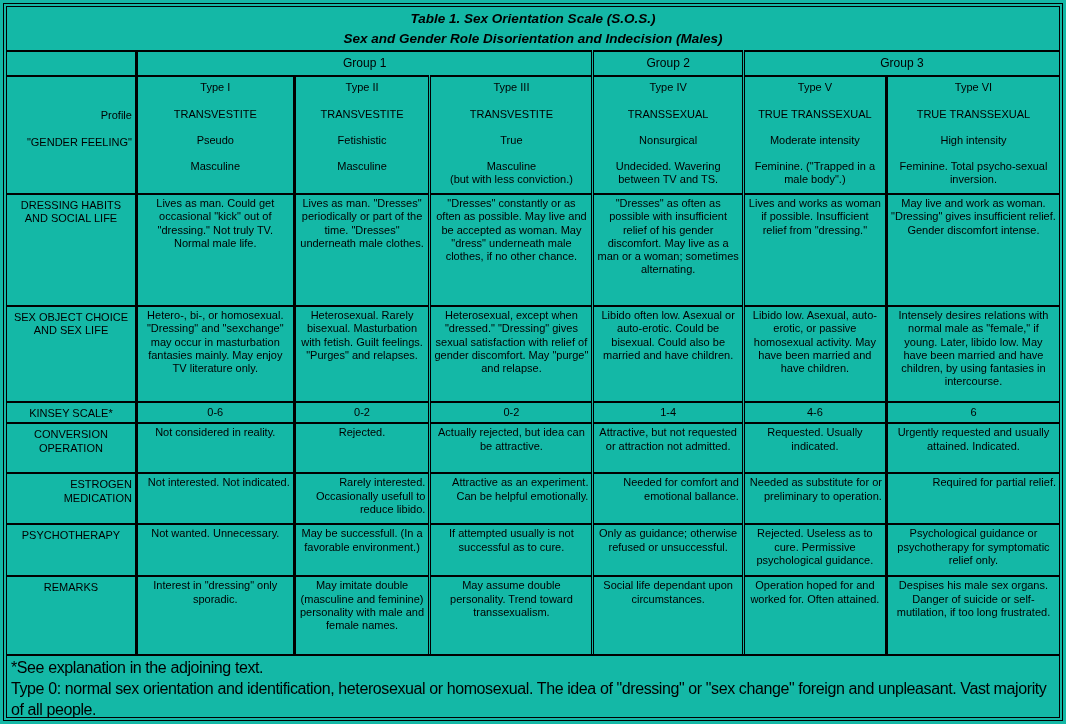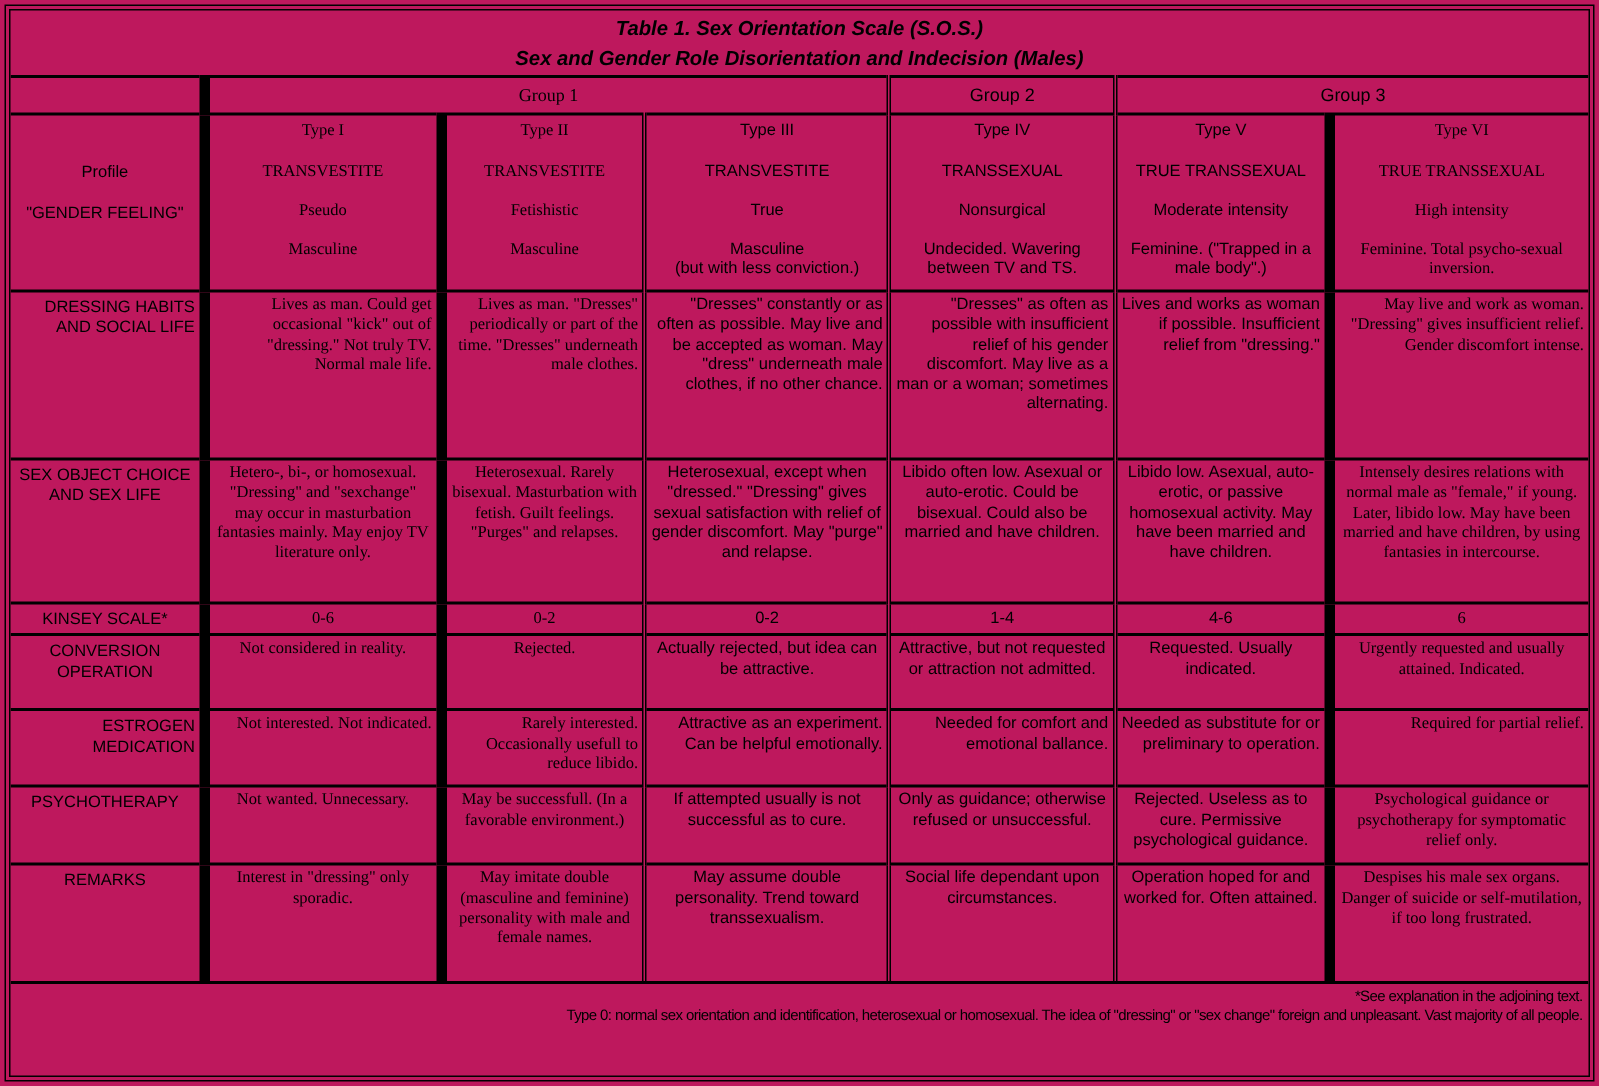--- a/index.html
+++ b/index.html
@@ -6,21 +6,21 @@
     margin: 0;
     padding: 0;
     background: #ffffff;
     font-family: "Liberation Sans", sans-serif;
     color: #000;
   }
   .page {
     position: relative;
     width: 1066px;
     height: 724px;
-    background: #be185d;
+    background: #14b8a6;
     box-sizing: border-box;
   }
   .outer-frame {
     position: absolute;
     inset: 3px;
     border: 1px solid #000;
     padding: 2px;
     box-sizing: border-box;
   }
   .inner-frame {
@@ -46,58 +46,58 @@
     box-sizing: border-box;
     overflow: hidden;
   }
   
   tr.group-row td,
   tr.profile-row td,
   tr.body-row td {
     border-top: 2px solid #000;
   }
   
-  td.c1, td.c2, td.c6 { border-left: 7px solid #000000; font-family: Liberation Serif, serif; }
+  td.c1, td.c2, td.c6 { border-left: 3px solid #000000; }
   
   td.c3, td.c4, td.c5 { border-left: 3px double #000; }
 
   tr.title-row td {
     height: 38px;
     vertical-align: middle;
     font-weight: bold;
     font-style: italic;
     font-size: 13.5px;
     line-height: 1.45;
   }
   tr.group-row td {
     height: 25px;
     vertical-align: middle;
     font-size: 12px;
   }
   tr.profile-row td { height: 118px; padding-top: 4px; }
-  tr.row-dressing td { height: 112px; text-align: right; }
+  tr.row-dressing td { height: 112px; }
   tr.row-sexobject td { height: 96px; }
   tr.row-kinsey td { height: 21px; vertical-align: middle; text-align: center; }
   tr.row-conversion td { height: 50px; margin-top: 31px; }
   tr.row-estrogen td { height: 51px; text-align: right; }
   tr.row-psycho td { height: 52px; }
   tr.row-remarks td { height: 78px; }
 
   td.pre { white-space: pre-line; }
   td.stub { padding-top: 4px; }
-  tr.profile-row td.stub { padding-top: 32px; }
+  tr.profile-row td.stub { padding-top: 32px; text-align: right; }
 
   .footnote {
     flex: 1 1 auto;
     border-top: 2px solid #000;
     padding: 2px 4px;
-    font-size: 10px;
+    font-size: 16px;
     line-height: 1.3;
     letter-spacing: -0.4px;
-    text-align: right;
+    text-align: left;
   }
 </style>
 </head>
 <body>
 
 <div class="page">
   <div class="outer-frame">
     <div class="inner-frame">
 
       <table class="sos">

